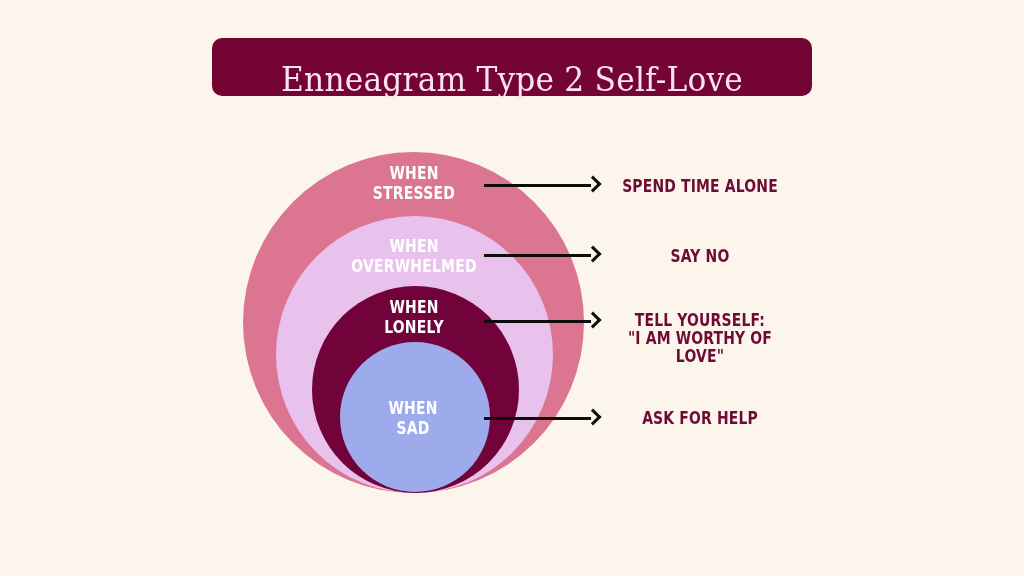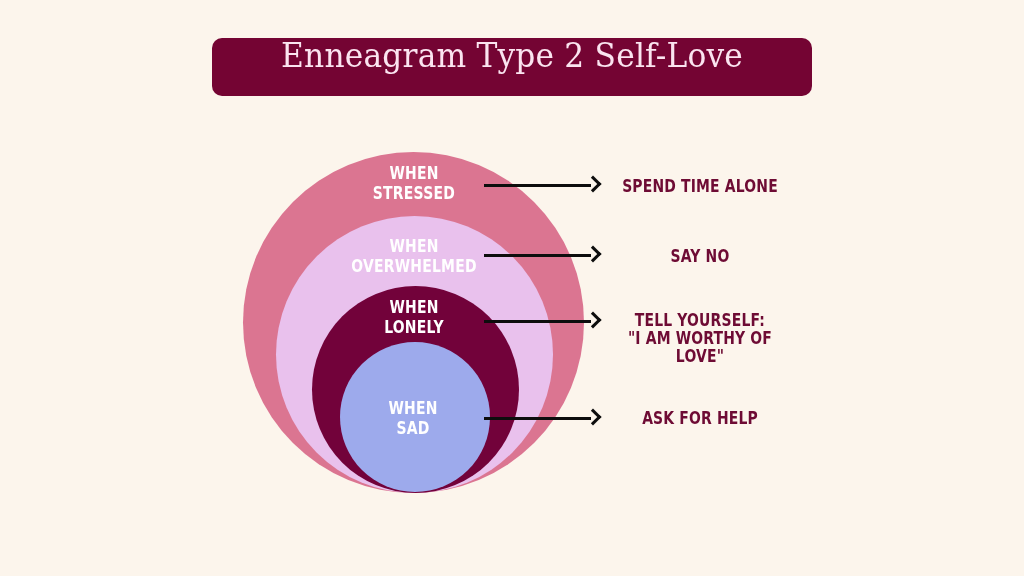--- a/index.html
+++ b/index.html
@@ -16,21 +16,21 @@
     }
     .title-bar {
       position: absolute;
       left: 212px;
       top: 38px;
       width: 600px;
       height: 58px;
       background: #740433;
       border-radius: 10px;
       display: flex;
-      align-items: flex-start;
+      align-items: flex-end;
       justify-content: center;
     }
     .title-text {
       color: #fbe4f0;
       font-family: "DejaVu Serif", serif;
       font-size: 34px;
       letter-spacing: 0.2px;
       line-height: 1;
       transform: scaleX(0.92);
       white-space: nowrap;

